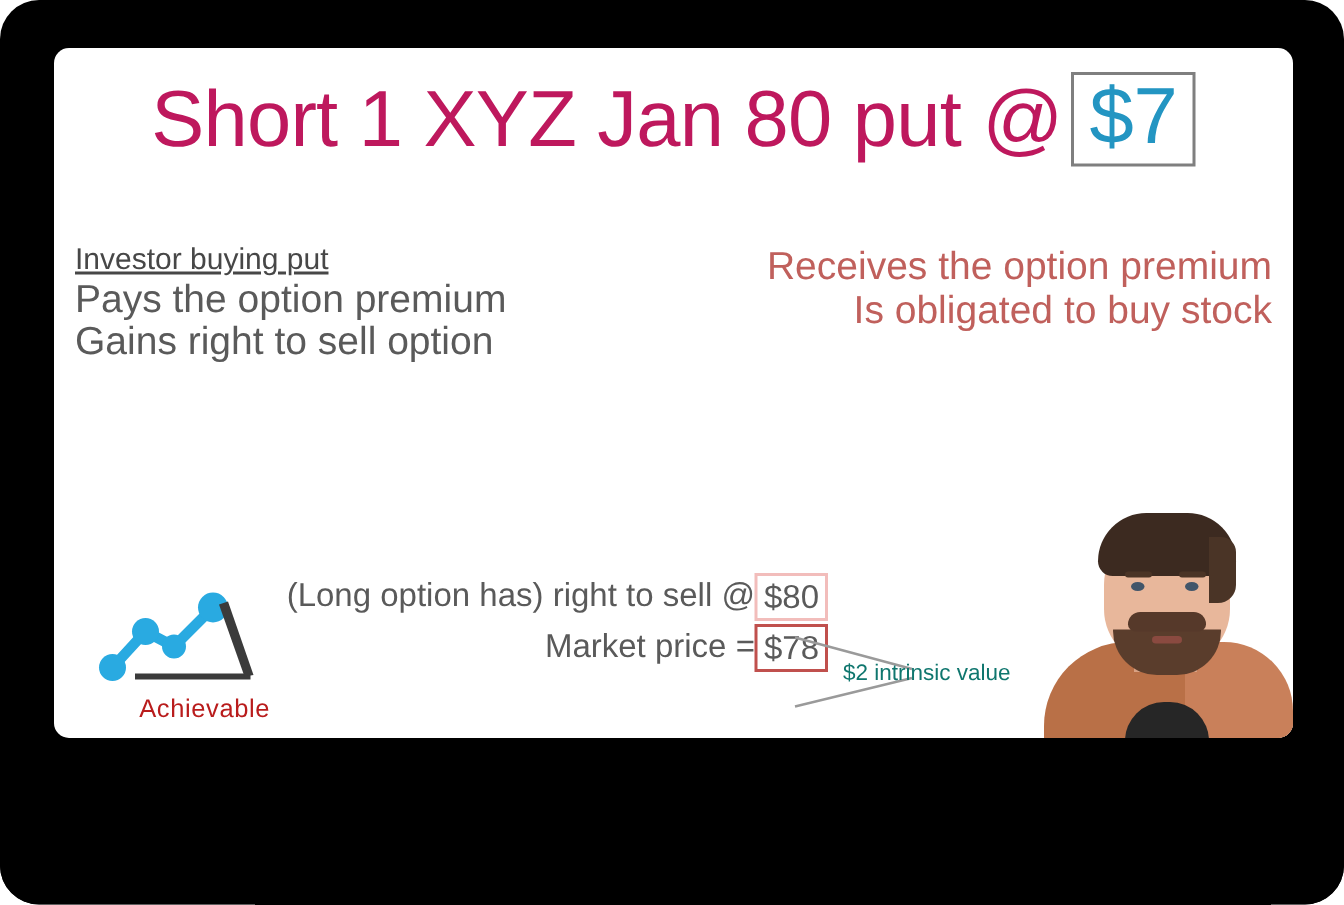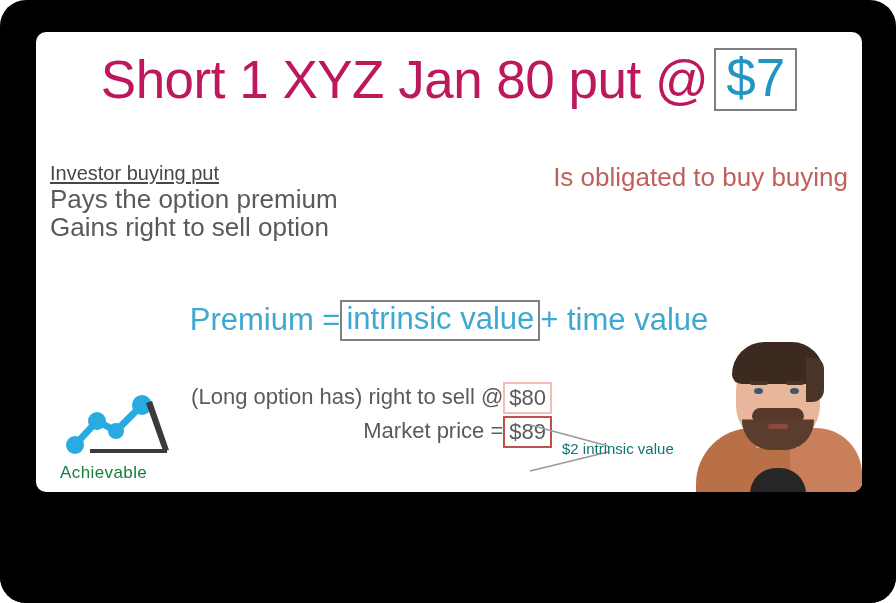--- a/index.html
+++ b/index.html
@@ -182,23 +182,23 @@
     left: 24px;
     top: 355px;
     width: 120px;
     height: 100px;
   }
   #logo-name {
     position: absolute;
     left: 0;
     top: 76px;
     width: 120px;
-    text-align: left;
+    text-align: right;
     font-size: 17px;
-    color: #15803d;
+    color: #b91c1c;
     letter-spacing: 0.4px;
   }
 
   
   #presenter {
     position: absolute;
     right: 0;
     top: 310px;
     width: 168px;
     height: 150px;
@@ -275,33 +275,31 @@
       <span class="title-text">Short 1 XYZ Jan 80 put @</span><span class="title-boxed">$7</span>
     </div>
 
     <div id="col-left">
       <div class="col-head">Investor buying put</div>
       <div class="col-line">Pays the option premium</div>
       <div class="col-line">Gains right to sell option</div>
     </div>
 
     <div id="col-right">
-      <div class="col-line red">Is obligated to buy buying</div>
-    </div>
-
-    <div id="premium-row">
-      <span class="premium-text">Premium =</span><span class="premium-boxed">intrinsic value</span><span class="premium-text">+ time value</span>
-    </div>
+      <div class="col-line red">Receives the option premium</div>
+      <div class="col-line red">Is obligated to buy stock</div>
+    </div>
+
 
     <div id="example-block">
       <div class="ex-line">
         <span>(Long option has) right to sell @</span><span class="ex-boxed light">$80</span>
       </div>
       <div class="ex-line">
-        <span>Market price =</span><span class="ex-boxed strong">$89</span>
+        <span>Market price =</span><span class="ex-boxed strong">$78</span>
       </div>
     </div>
 
     <div id="callout">
       <svg width="200" height="70" viewBox="0 0 200 70">
         <path d="M 4 12 L 82 33" stroke="#9a9a9a" stroke-width="1.6" fill="none"></path>
         <path d="M 4 58 L 82 39" stroke="#9a9a9a" stroke-width="1.6" fill="none"></path>
       </svg>
       <div id="callout-label">$2 intrinsic value</div>
     </div>

